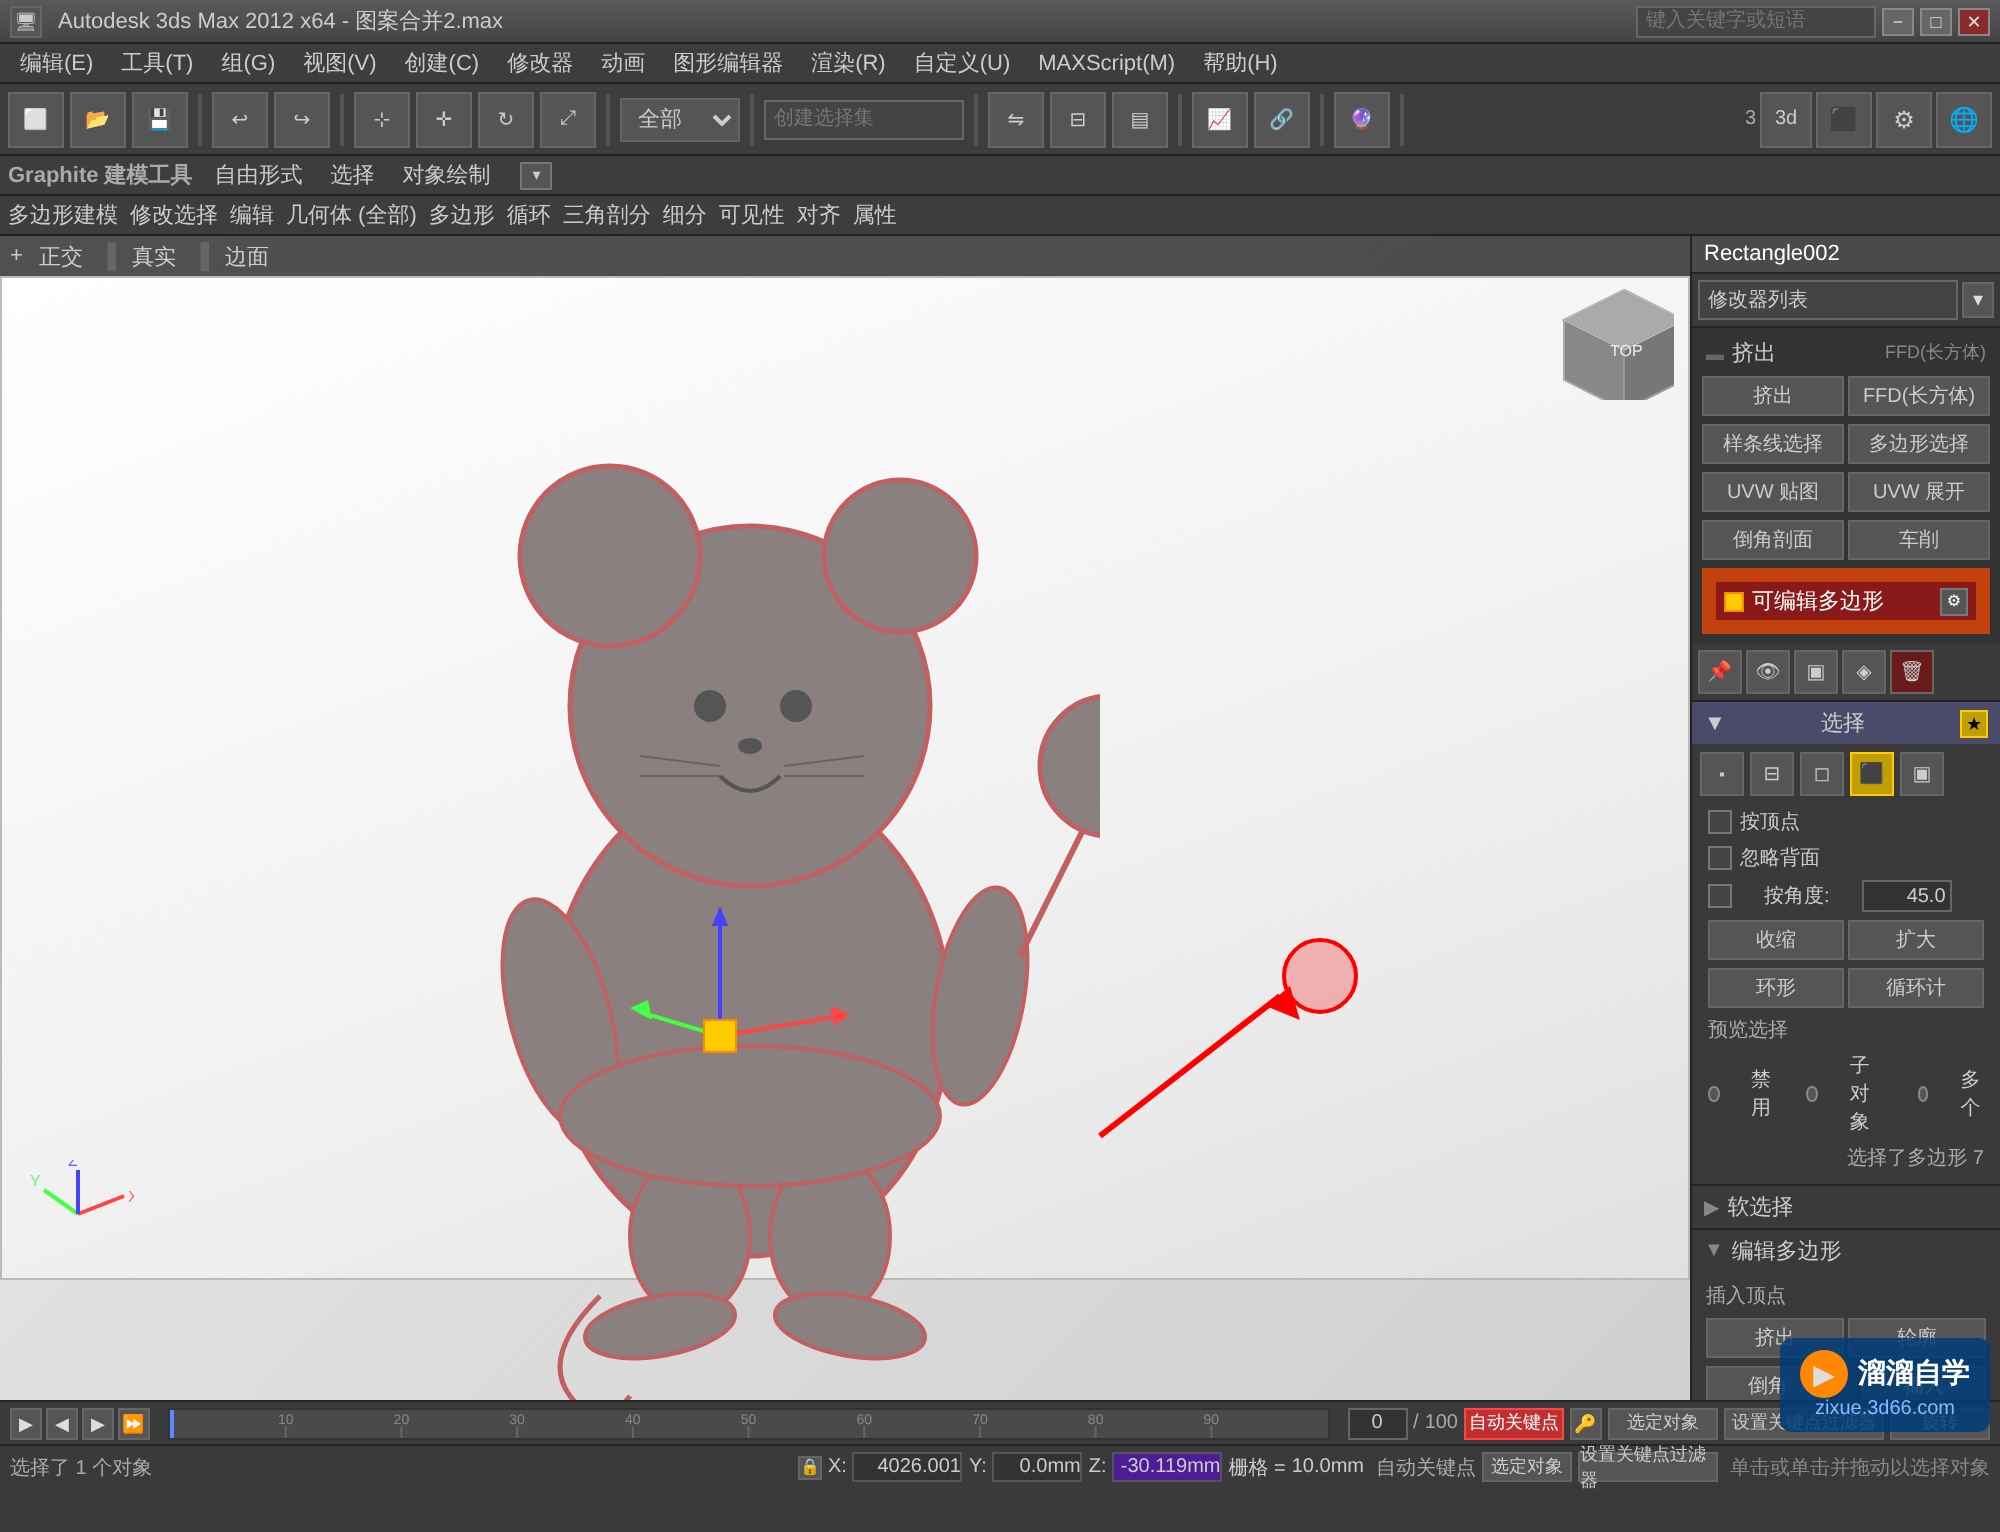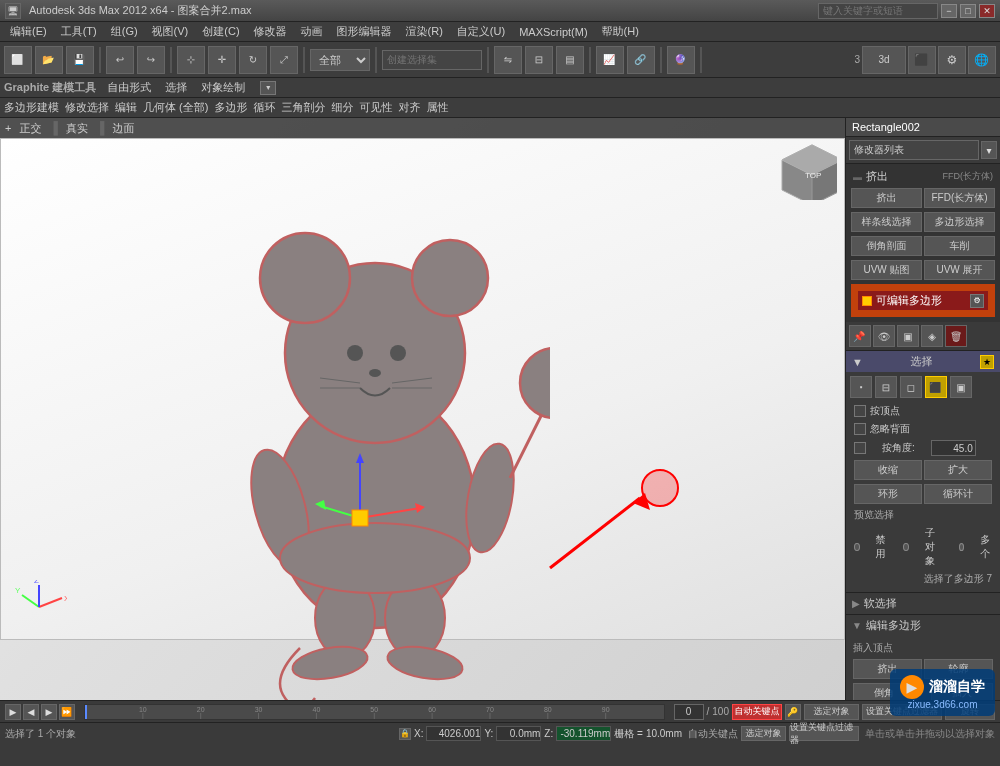--- a/index.html
+++ b/index.html
@@ -372,21 +372,21 @@
   <div class="toolbar-btn">⊟</div>
   <div class="toolbar-btn">▤</div>
   <div class="toolbar-separator"></div>
   <div class="toolbar-btn">📈</div>
   <div class="toolbar-btn">🔗</div>
   <div class="toolbar-separator"></div>
   <div class="toolbar-btn">🔮</div>
   <div class="toolbar-separator"></div>
   <div style="display:flex;align-items:center;gap:2px;margin-left:auto;">
     <span style="font-size:10px;color:#aaa;">3</span>
-    <div class="toolbar-btn" style="width:44px;">3d</div>
+    <div class="toolbar-btn" style="width:26px;">3d</div>
     <div class="toolbar-btn" style="font-size:12px;">⬛</div>
     <div class="toolbar-btn" style="font-size:12px;">⚙</div>
     <div class="toolbar-btn" style="font-size:12px;">🌐</div>
   </div>
 </div>
 
 <div id="graphite-bar">
   <span class="graphite-label">Graphite 建模工具</span>
   <div class="graphite-item">自由形式</div>
   <div class="graphite-item">选择</div>
@@ -532,26 +532,26 @@
         </div>
         <div style="display:grid;grid-template-columns:1fr 1fr;gap:2px;padding:2px;">
           <div class="rp-btn">挤出</div>
           <div class="rp-btn">FFD(长方体)</div>
         </div>
         <div style="display:grid;grid-template-columns:1fr 1fr;gap:2px;padding:2px;">
           <div class="rp-btn">样条线选择</div>
           <div class="rp-btn">多边形选择</div>
         </div>
         <div style="display:grid;grid-template-columns:1fr 1fr;gap:2px;padding:2px;">
+          <div class="rp-btn">UVW 贴图</div>
+          <div class="rp-btn">UVW 展开</div>
+        </div>
+        <div style="display:grid;grid-template-columns:1fr 1fr;gap:2px;padding:2px;">
           <div class="rp-btn">倒角剖面</div>
           <div class="rp-btn">车削</div>
-        </div>
-        <div style="display:grid;grid-template-columns:1fr 1fr;gap:2px;padding:2px;">
-          <div class="rp-btn">UVW 贴图</div>
-          <div class="rp-btn">UVW 展开</div>
         </div>
 
         <div class="rp-modifier-item highlight" style="margin:2px;border:7px solid #c2410c;background:#8a1a1a;">
           <span style="width:10px;height:10px;background:#ffcc00;border:1px solid #ff8800;display:inline-block;"></span>
           <span style="flex:1;font-size:11px;">可编辑多边形</span>
           <div style="width:14px;height:14px;background:#555;border:1px solid #777;display:flex;align-items:center;justify-content:center;font-size:8px;cursor:pointer;">⚙</div>
         </div>
       </div>
 
       <div class="rp-icons-row">
@@ -693,21 +693,21 @@
 
 <div id="status-bar">
   <span class="status-text">选择了 1 个对象</span>
   <div style="display:flex;align-items:center;gap:3px;">
     <div style="width:12px;height:12px;background:#555;border:1px solid #666;display:flex;align-items:center;justify-content:center;font-size:8px;cursor:pointer;">🔒</div>
     <span class="status-coord">X:</span>
     <input type="text" value="4026.001" style="width: 55px; height: 15px; background: rgb(51, 51, 51); border: 1px solid rgb(85, 85, 85); color: rgb(204, 204, 204); font-size: 10px; text-align: right;">
     <span class="status-coord">Y:</span>
     <input type="text" value="0.0mm" style="width: 45px; height: 15px; background: rgb(51, 51, 51); border: 1px solid rgb(85, 85, 85); color: rgb(204, 204, 204); font-size: 10px; text-align: right;">
     <span class="status-coord">Z:</span>
-    <input type="text" value="-30.119mm" style="width: 55px; height: 15px; background: #14532d; border: 1px solid rgb(85, 85, 85); color: rgb(204, 204, 204); font-size: 10px; text-align: right;">
+    <input type="text" value="-30.119mm" style="width: 55px; height: 15px; background: #4c1d95; border: 1px solid rgb(85, 85, 85); color: rgb(204, 204, 204); font-size: 10px; text-align: right;">
     <span class="status-coord">栅格 =</span>
     <span class="status-coord">10.0mm</span>
   </div>
   <div style="display:flex;align-items:center;gap:3px;">
     <span style="font-size:10px;color:#aaa;">自动关键点</span>
     <div style="width:45px;height:15px;background:#555;border:1px solid #666;display:flex;align-items:center;justify-content:center;font-size:9px;color:#ccc;cursor:pointer;">选定对象</div>
     <div style="width:70px;height:15px;background:#555;border:1px solid #666;display:flex;align-items:center;justify-content:center;font-size:9px;color:#ccc;cursor:pointer;">设置关键点过滤器</div>
   </div>
   <span class="status-text" style="flex:none;font-size:10px;color:#888;">单击或单击并拖动以选择对象</span>
 </div>

